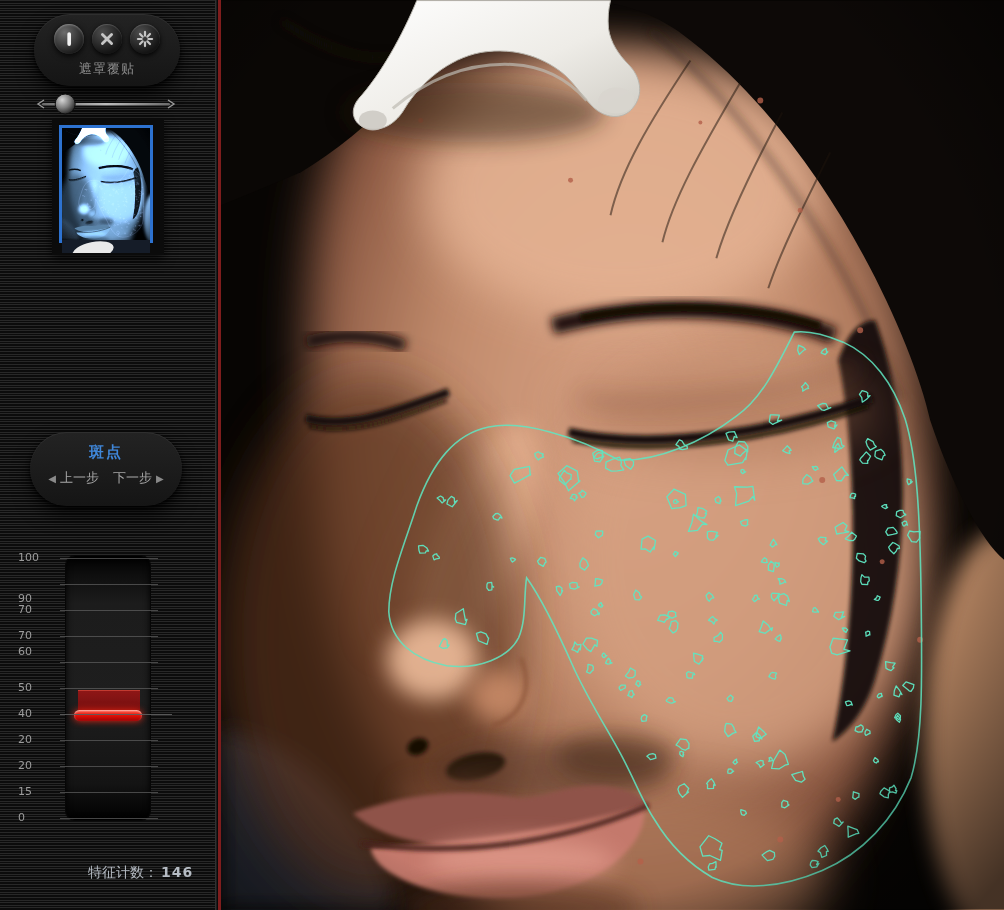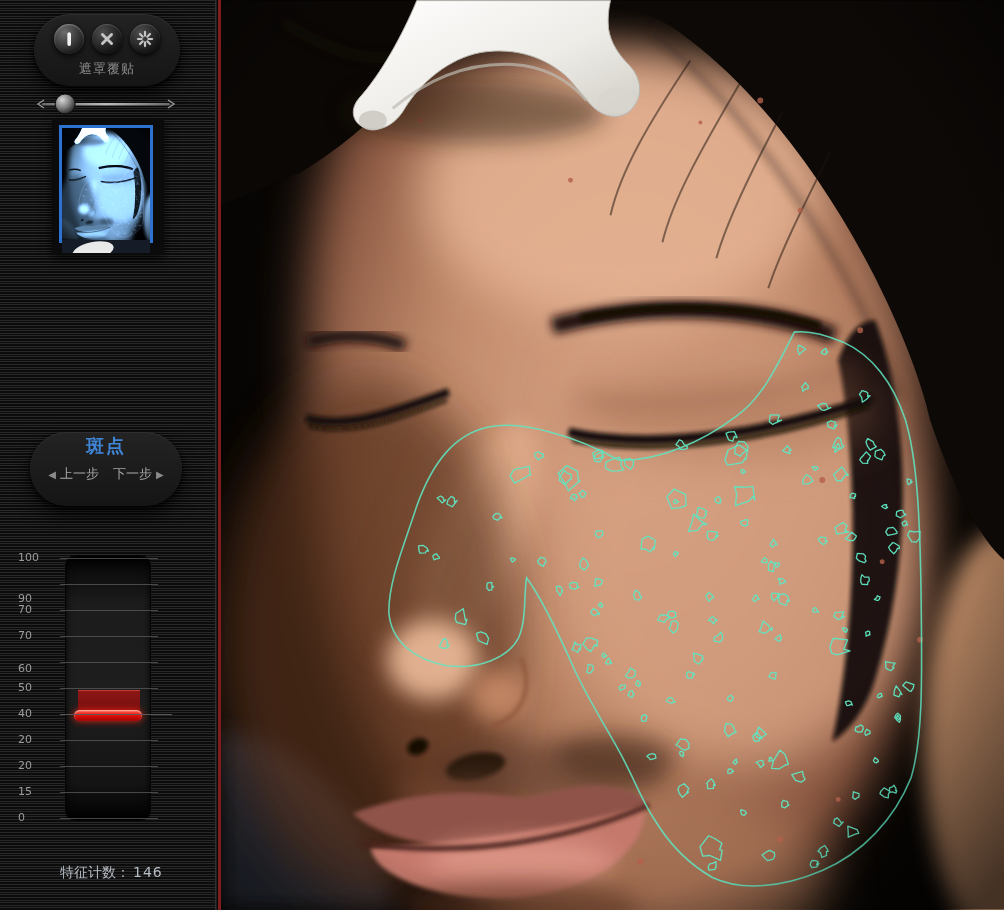--- a/index.html
+++ b/index.html
@@ -28,44 +28,44 @@
     box-shadow:0 4px 10px rgba(0,0,0,.7);}
   .thumb-frame{position:absolute;left:7px;top:6px;width:88px;height:112px;border:3px solid #2d72d0;
     background:#0d1520;overflow:hidden;cursor:pointer;}
   .thumb-frame svg{width:100%;height:100%;display:block;
     filter:grayscale(.88) sepia(.55) hue-rotate(172deg) saturate(2.4) brightness(1.18) contrast(1.05);}
   .thumb-sliver{position:absolute;left:10px;top:121px;width:88px;height:13px;background:#151c28;overflow:hidden;}
   .thumb-sliver i{position:absolute;left:10px;top:2px;width:42px;height:18px;background:#e9e9e9;
     border-radius:50%;transform:rotate(-12deg);display:block;}
   
   .step-pill{left:30px;top:432px;width:152px;height:74px;text-align:center;}
-  .feature-label{margin-top:2px;font-size:18px;font-weight:bold;color:#3f86d8;letter-spacing:2px;}
+  .feature-label{margin-top:11px;font-size:15px;font-weight:bold;color:#3f86d8;letter-spacing:2px;}
   .step-nav{margin-top:7px;display:flex;justify-content:center;align-items:center;gap:14px;
     font-size:13px;color:#a6a6a6;}
   .nav-btn{background:none;border:0;color:#a6a6a6;font-size:13px;cursor:pointer;display:flex;
     align-items:center;gap:4px;padding:0;font-family:inherit;}
   .arrow{font-size:10px;color:#8a8a8a;}
   
   .gauge{position:absolute;left:0;top:552px;width:200px;height:280px;}
   .g-track{position:absolute;left:66px;top:4px;width:84px;height:264px;border-radius:9px;
     background:linear-gradient(180deg,#000 0,#0e0e0e 7%,#1c1c1c 18%,#1e1e1e 55%,#141414 86%,#000 100%);
     box-shadow:inset 0 0 6px #000,0 0 0 1px #060606;}
   .g-line{position:absolute;left:60px;width:98px;height:1px;background:#5c5c5c;opacity:.75;}
   .g-line-40{width:112px;opacity:.95;}
   .g-label{position:absolute;left:18px;width:40px;text-align:left;font-size:11px;color:#9c9c9c;}
   .g-band{position:absolute;left:78px;width:62px;background:linear-gradient(180deg,#a02020,#7c1212);
     border-top:1px solid #c23a30;}
   .g-marker{position:absolute;left:74px;width:68px;height:11px;border-radius:6px;
     background:linear-gradient(180deg,#ff6a55,#e71208 45%,#9c0404);
     box-shadow:0 0 7px rgba(255,40,20,.85),inset 0 1px 2px rgba(255,255,255,.55);}
   
   .stats{position:absolute;left:0;top:861px;width:210px;font-size:14px;color:#b6bcc4;}
-  .stat-row{display:flex;line-height:22px;}
+  .stat-row{display:flex;line-height:22px;padding-left:28px;}
   .stat-label{width:130px;text-align:right;}
-  .stat-value{margin-left:3px;letter-spacing:1px;}
+  .stat-value{margin-left:3px;letter-spacing:1px;font-weight:bold;}
   
   .main{position:absolute;left:221px;top:0;width:783px;height:910px;background:#000;}
   .main svg{display:block;width:783px;height:910px;}
   .hiddefs{position:absolute;width:0;height:0;}
 </style>
 </head>
 <body>
 
 <div class="app">
 
@@ -423,21 +423,21 @@
       <div class="g-marker" id="g-marker" style="top: 158.151px;"></div>
     <div class="g-line" style="top: 6px;"></div>
         <div class="g-label" style="top: -1px;">100</div>
         <div class="g-line" style="top: 32px;"></div>
         <div class="g-label" style="top: 25px; margin-top: 15px;">90</div>
         <div class="g-line" style="top: 58px;"></div>
         <div class="g-label" style="top: 51px;">70</div>
         <div class="g-line" style="top: 84px;"></div>
         <div class="g-label" style="top: 77px;">70</div>
         <div class="g-line" style="top: 110px;"></div>
-        <div class="g-label" style="top: 110px;">60</div>
+        <div class="g-label" style="top: 93px;">60</div>
         <div class="g-line" style="top: 136px;"></div>
         <div class="g-label" style="top: 129px;">50</div>
         <div class="g-line g-line-40" style="top: 162px;"></div>
         <div class="g-label" style="top: 155px;">40</div>
         <div class="g-line" style="top: 188px;"></div>
         <div class="g-label" style="top: 181px;">20</div>
         <div class="g-line" style="top: 214px;"></div>
         <div class="g-label" style="top: 207px;">20</div>
         <div class="g-line" style="top: 240px;"></div>
         <div class="g-label" style="top: 233px;">15</div>

